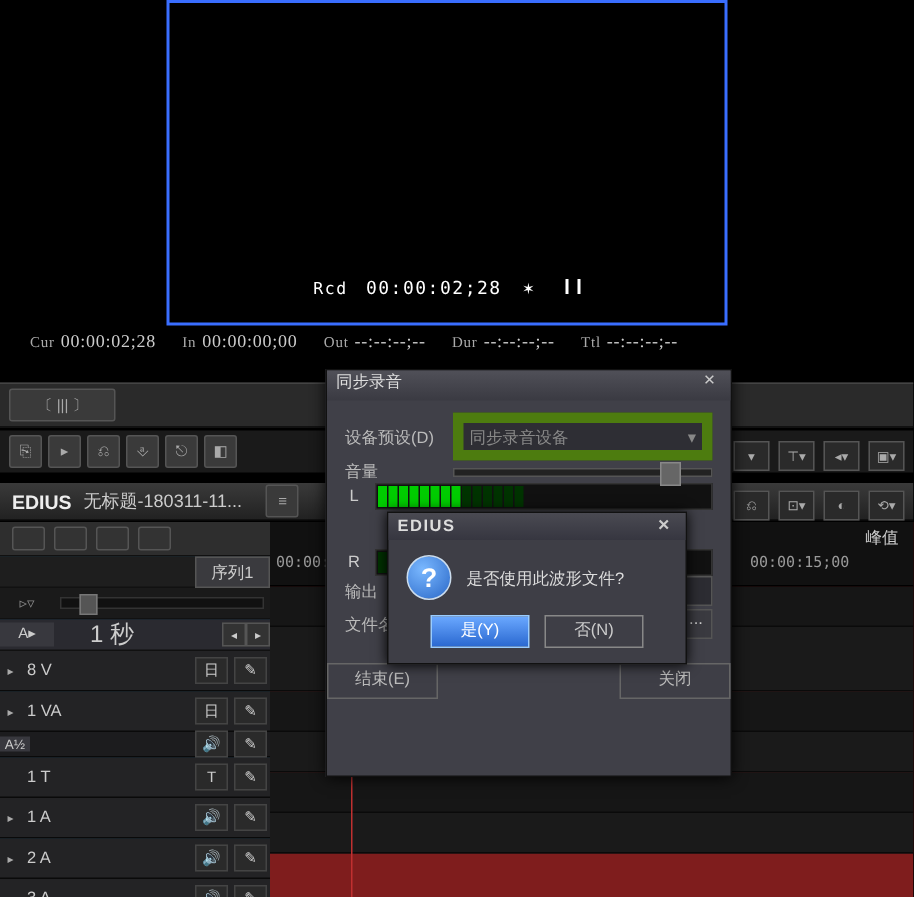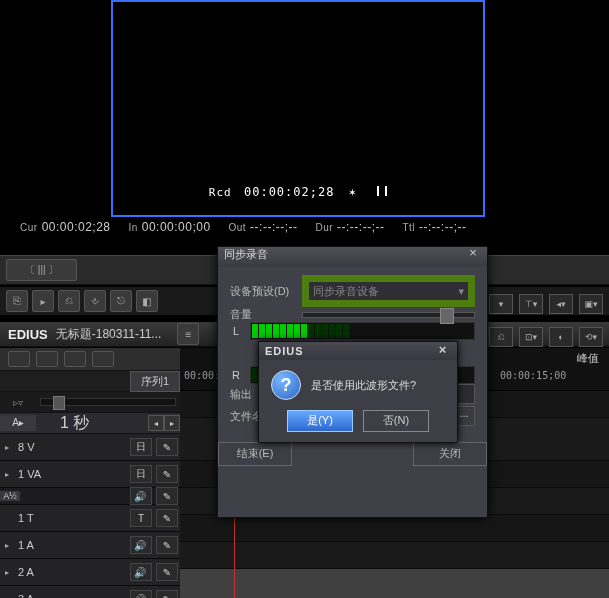--- a/index.html
+++ b/index.html
@@ -2,21 +2,21 @@
 <html><head>
 <meta charset="utf-8">
 <style>
 html,body{margin:0;padding:0;background:#000;font-family:"Microsoft YaHei",Arial,sans-serif;font-size:11px;color:#ccc;width:609px;height:598px;overflow:hidden;position:relative}
 .preview-area{position:absolute;left:0;top:0;width:609px;height:240px;background:#000}
 .preview-border{position:absolute;left:111px;top:0;width:370px;height:213px;border:2px solid #3a6eff}
 .rec-text{position:absolute;bottom:16px;left:0;right:0;text-align:center;color:#fff;font-family:"Consolas",monospace;letter-spacing:1px;font-size:12px}
 .rec-text .lbl{font-size:11px;margin-right:4px}
 .rec-text .star{margin:0 6px}
 .rec-text .pause{display:inline-block;width:6px;height:10px;border-left:2px solid #fff;border-right:2px solid #fff;margin-left:6px;vertical-align:0px}
-.timecodes{position:absolute;top:220px;left:0;right:0;color:#ccc;font-family:Liberation Sans, sans-serif;font-size:12px;letter-spacing:0.5px;padding:0 20px}
+.timecodes{position:absolute;top:220px;left:0;right:0;color:#ccc;font-family:Liberation Serif, serif;font-size:12px;letter-spacing:0.5px;padding:0 20px}
 .tc-item{margin-right:14px}
 .tc-lbl{font-size:10px;margin-right:4px;color:#aaa}
 .toolbar{position:absolute;top:255px;left:0;right:0;height:28px;background:#2a2a2a;border-top:1px solid #444;border-bottom:1px solid #111}
 .toolbar-r{position:absolute;top:287px;left:0;right:0;height:28px;background:#1a1a1a;}
 .btn-bar{display:flex;align-items:center;padding:3px 6px;gap:4px}
 .tbtn{width:20px;height:20px;background:#3a3a3a;border:1px solid #555;border-radius:2px;display:flex;align-items:center;justify-content:center;color:#aaa;font-size:10px}
 .time-title{position:absolute;top:322px;left:0;right:0;height:24px;background:linear-gradient(#3a3a3a,#222);border-bottom:1px solid #111;display:flex;align-items:center;padding:0 8px;gap:8px}
 .app-name{color:#eee;font-weight:bold;font-size:13px}
 .doc-name{color:#ccc;font-size:12px}
 .track-header{position:absolute;top:348px;left:0;width:180px;bottom:0;background:#0c4a6e;border-right:1px solid #111}
@@ -28,21 +28,21 @@
 .scale-vv{width:36px;text-align:center;color:#888;font-size:10px}
 .scale-track{flex:1;height:6px;background:#111;border:1px solid #333;margin:0 4px;position:relative}
 .scale-knob{position:absolute;left:12px;top:-3px;width:10px;height:12px;background:#555;border:1px solid #777}
 .scale-lbl{color:#ccc;padding:0 24px;font-size:16px;white-space:nowrap}
 .scale-arrow{width:14px;height:14px;background:#333;border:1px solid #555;display:flex;align-items:center;justify-content:center;font-size:8px}
 .track{height:26px;border-bottom:1px solid #0a0a0a;display:flex;align-items:center;background:#232325}
 .track .exp{width:14px;text-align:center;color:#aaa;font-size:8px}
 .track .tname{flex:1;color:#ccc;font-size:11px;padding-left:4px}
 .track .tico{width:20px;height:16px;background:#2a2a2a;border:1px solid #444;margin:0 2px;display:flex;align-items:center;justify-content:center;font-size:10px;color:#ccc}
 .track.sub{height:16px;background:#1c1c1e}
-.timeline-body{position:absolute;top:348px;left:180px;right:0;bottom:0;background:#404040}
+.timeline-body{position:absolute;top:348px;left:180px;right:0;bottom:0;background:#7f1d1d}
 .ruler{height:42px;background:#111;border-bottom:1px solid #000;position:relative}
 .ruler-marks{position:absolute;top:20px;left:0;right:0;height:22px;font-family:Consolas,monospace;font-size:10px;color:#999}
 .ruler-label{position:absolute;top:2px}
 .tl-tracks .tlrow{border-bottom:1px solid #0a0a0a;background:#1a1a1a}
 .tl-tracks .tlrow:nth-child(odd){background:#161616}
 .playhead{position:absolute;top:41px;bottom:0;left:54px;width:1px;background:#c03030;z-index:5}
 
 .dialog{position:absolute;left:217px;top:246px;width:269px;height:270px;background:#404048;border:1px solid #111;box-shadow:0 0 10px #000;z-index:20}
 .dlg-title{height:20px;background:linear-gradient(#505058,#3a3a42);display:flex;padding:0 6px;font-size:11px;color:#ddd}
 .dlg-close{margin-left:auto;width:16px;height:14px;color:#ccc;text-align:center;cursor:pointer;font-size:13px;line-height:12px}

